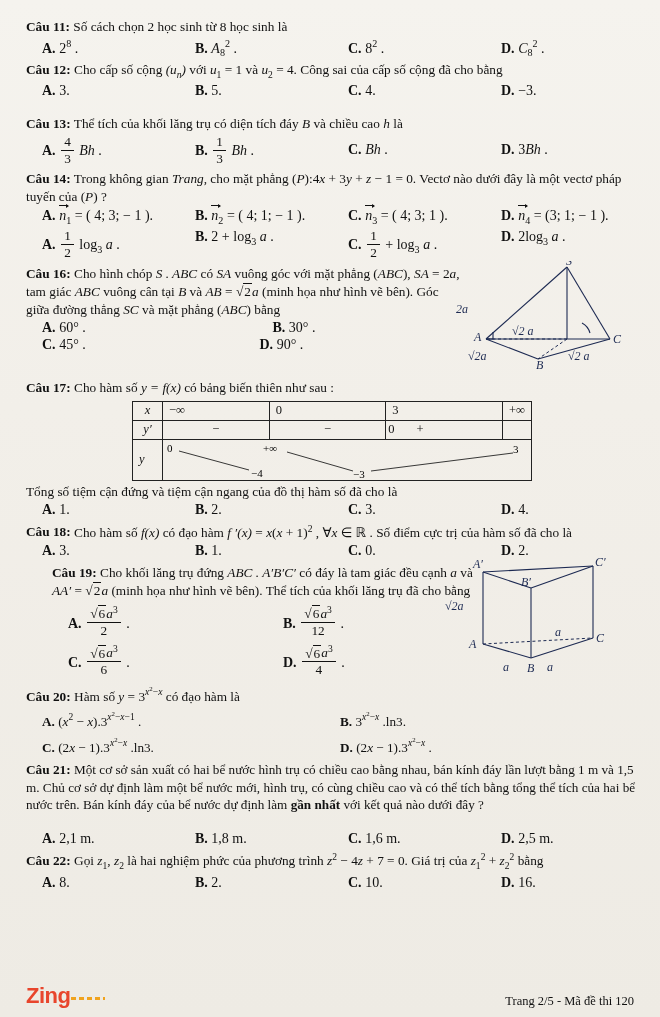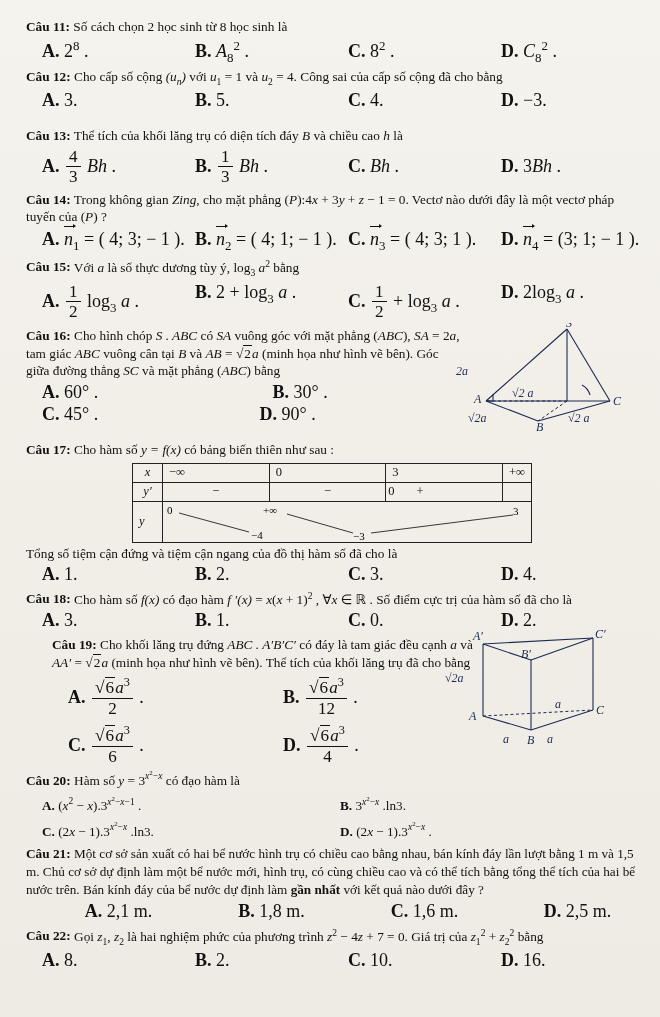--- a/index.html
+++ b/index.html
@@ -15,21 +15,21 @@
     position:absolute;
     inset:0;
     background:
       linear-gradient(180deg,#f5f3ee 0%,#f2efe9 40%,#eeebe4 100%);
     padding:18px 22px 10px 26px;
     box-sizing:border-box;
   }
   .q{margin:0 0 2px 0;font-size:13.3px;line-height:1.30;}
   .qnum{font-weight:bold;}
   .stem{font-size:13.3px;line-height:1.32;}
-  .opts{display:flex;width:100%;font-size:18px;margin-top:1px;}
+  .opts{display:flex;width:100%;font-size:14px;margin-top:1px;}
   .opts .o{flex:1 1 25%;}
   .opts.two .o{flex:1 1 50%;}
   .ital{font-style:italic;}
   sup{font-size:0.72em;vertical-align:super;}
   sub{font-size:0.72em;vertical-align:sub;}
   .frac{display:inline-block;vertical-align:-0.55em;text-align:center;margin:0 2px;}
   .frac .n{display:block;border-bottom:1px solid #111;padding:0 3px;line-height:1.12;font-size:0.95em;}
   .frac .d{display:block;padding:0 3px;line-height:1.15;font-size:0.95em;}
   .vec{position:relative;display:inline-block;font-style:italic;}
   .vec::after{content:"";position:absolute;left:0;right:-2px;top:-3px;height:1px;background:#111;}
@@ -107,33 +107,29 @@
   </div>
   <div class="opts" style="margin-left:16px;align-items:center;margin-top:2px;">
     <div class="o"><b>A.</b> <span class="frac"><span class="n">4</span><span class="d">3</span></span> <span class="ital">Bh</span> .</div>
     <div class="o"><b>B.</b> <span class="frac"><span class="n">1</span><span class="d">3</span></span> <span class="ital">Bh</span> .</div>
     <div class="o"><b>C.</b> <span class="ital">Bh</span> .</div>
     <div class="o"><b>D.</b> 3<span class="ital">Bh</span> .</div>
   </div>
 
   <div class="q" style="margin-top:4px;">
     <span class="qnum">Câu 14:</span>
-    <span class="stem">Trong không gian <span class="ital">Zing</span>, cho mặt phẳng (<span class="ital">P</span>):4<span class="ital">x</span> + 3<span class="ital">y</span> + <span class="ital">z</span> − 1 = 0. Vectơ nào dưới đây là một vectơ pháp tuyến của (<span class="ital">P</span>) ?</span>
+    <span class="stem">Trong không gian <span class="ital">Trang</span>, cho mặt phẳng (<span class="ital">P</span>):4<span class="ital">x</span> + 3<span class="ital">y</span> + <span class="ital">z</span> − 1 = 0. Vectơ nào dưới đây là một vectơ pháp tuyến của (<span class="ital">P</span>) ?</span>
   </div>
   <div class="opts" style="margin-left:16px;margin-top:3px;">
     <div class="o"><b>A.</b> <span class="vec">n</span><sub>1</sub> = ( 4; 3; − 1 ).</div>
     <div class="o"><b>B.</b> <span class="vec">n</span><sub>2</sub> = ( 4; 1; − 1 ).</div>
     <div class="o"><b>C.</b> <span class="vec">n</span><sub>3</sub> = ( 4; 3; 1 ).</div>
     <div class="o"><b>D.</b> <span class="vec">n</span><sub>4</sub> = (3; 1; − 1 ).</div>
   </div>
 
-  <div class="q" style="margin-top:4px;">
-    <span class="qnum">Câu 15:</span>
-    <span class="stem">Với <span class="ital">a</span> là số thực dương tùy ý, log<sub>3</sub> <span class="ital">a</span><sup>2</sup> bằng</span>
-  </div>
   <div class="opts" style="margin-left:16px;margin-top:3px;">
     <div class="o"><b>A.</b> <span class="frac"><span class="n">1</span><span class="d">2</span></span> log<sub>3</sub> <span class="ital">a</span> .</div>
     <div class="o"><b>B.</b> 2 + log<sub>3</sub> <span class="ital">a</span> .</div>
     <div class="o"><b>C.</b> <span class="frac"><span class="n">1</span><span class="d">2</span></span> + log<sub>3</sub> <span class="ital">a</span> .</div>
     <div class="o"><b>D.</b> 2log<sub>3</sub> <span class="ital">a</span> .</div>
   </div>
 
   <div class="block" style="margin-top:5px;min-height:112px;">
     <div style="width:435px;">
       <div class="q">
@@ -281,32 +277,38 @@
   </div>
   <div class="q20a" style="margin-left:16px;margin-top:6px;">
     <div class="o"><b>C.</b> (2<span class="ital">x</span> − 1).3<sup><span class="ital">x</span><sup>2</sup>−<span class="ital">x</span></sup> .ln3.</div>
     <div class="o"><b>D.</b> (2<span class="ital">x</span> − 1).3<sup><span class="ital">x</span><sup>2</sup>−<span class="ital">x</span></sup> .</div>
   </div>
 
   <div class="q" style="margin-top:6px;">
     <span class="qnum">Câu 21:</span>
     <span class="para">Một cơ sở sản xuất có hai bể nước hình trụ có chiều cao bằng nhau, bán kính đáy lần lượt bằng 1 m và 1,5 m. Chủ cơ sở dự định làm một bể nước mới, hình trụ, có cùng chiều cao và có thể tích bằng tổng thể tích của hai bể nước trên. Bán kính đáy của bể nước dự định làm <b>gần nhất</b> với kết quả nào dưới đây ?</span>
   </div>
-  <div class="opts" style="margin-left:16px;margin-top:3px;text-align:center;">
+  <div class="opts" style="margin-left:16px;margin-top:17px;">
     <div class="o"><b>A.</b> 2,1 m.</div>
     <div class="o"><b>B.</b> 1,8 m.</div>
     <div class="o"><b>C.</b> 1,6 m.</div>
     <div class="o"><b>D.</b> 2,5 m.</div>
   </div>
 
   <div class="q" style="margin-top:4px;">
     <span class="qnum">Câu 22:</span>
     <span class="stem">Gọi <span class="ital">z</span><sub>1</sub>, <span class="ital">z</span><sub>2</sub> là hai nghiệm phức của phương trình <span class="ital">z</span><sup>2</sup> − 4<span class="ital">z</span> + 7 = 0. Giá trị của <span class="ital">z</span><sub>1</sub><sup>2</sup> + <span class="ital">z</span><sub>2</sub><sup>2</sup> bằng</span>
   </div>
   <div class="opts" style="margin-left:16px;margin-top:2px;">
     <div class="o"><b>A.</b> 8.</div>
     <div class="o"><b>B.</b> 2.</div>
     <div class="o"><b>C.</b> 10.</div>
     <div class="o"><b>D.</b> 16.</div>
   </div>
 
+  <div class="footer">
+    <div class="logo">
+      <span>Zing</span><span class="dotline"></span>
+    </div>
+    <div>Trang 2/5 - Mã đề thi 120</div>
+  </div>
 
 </div>
 
 </body></html>

